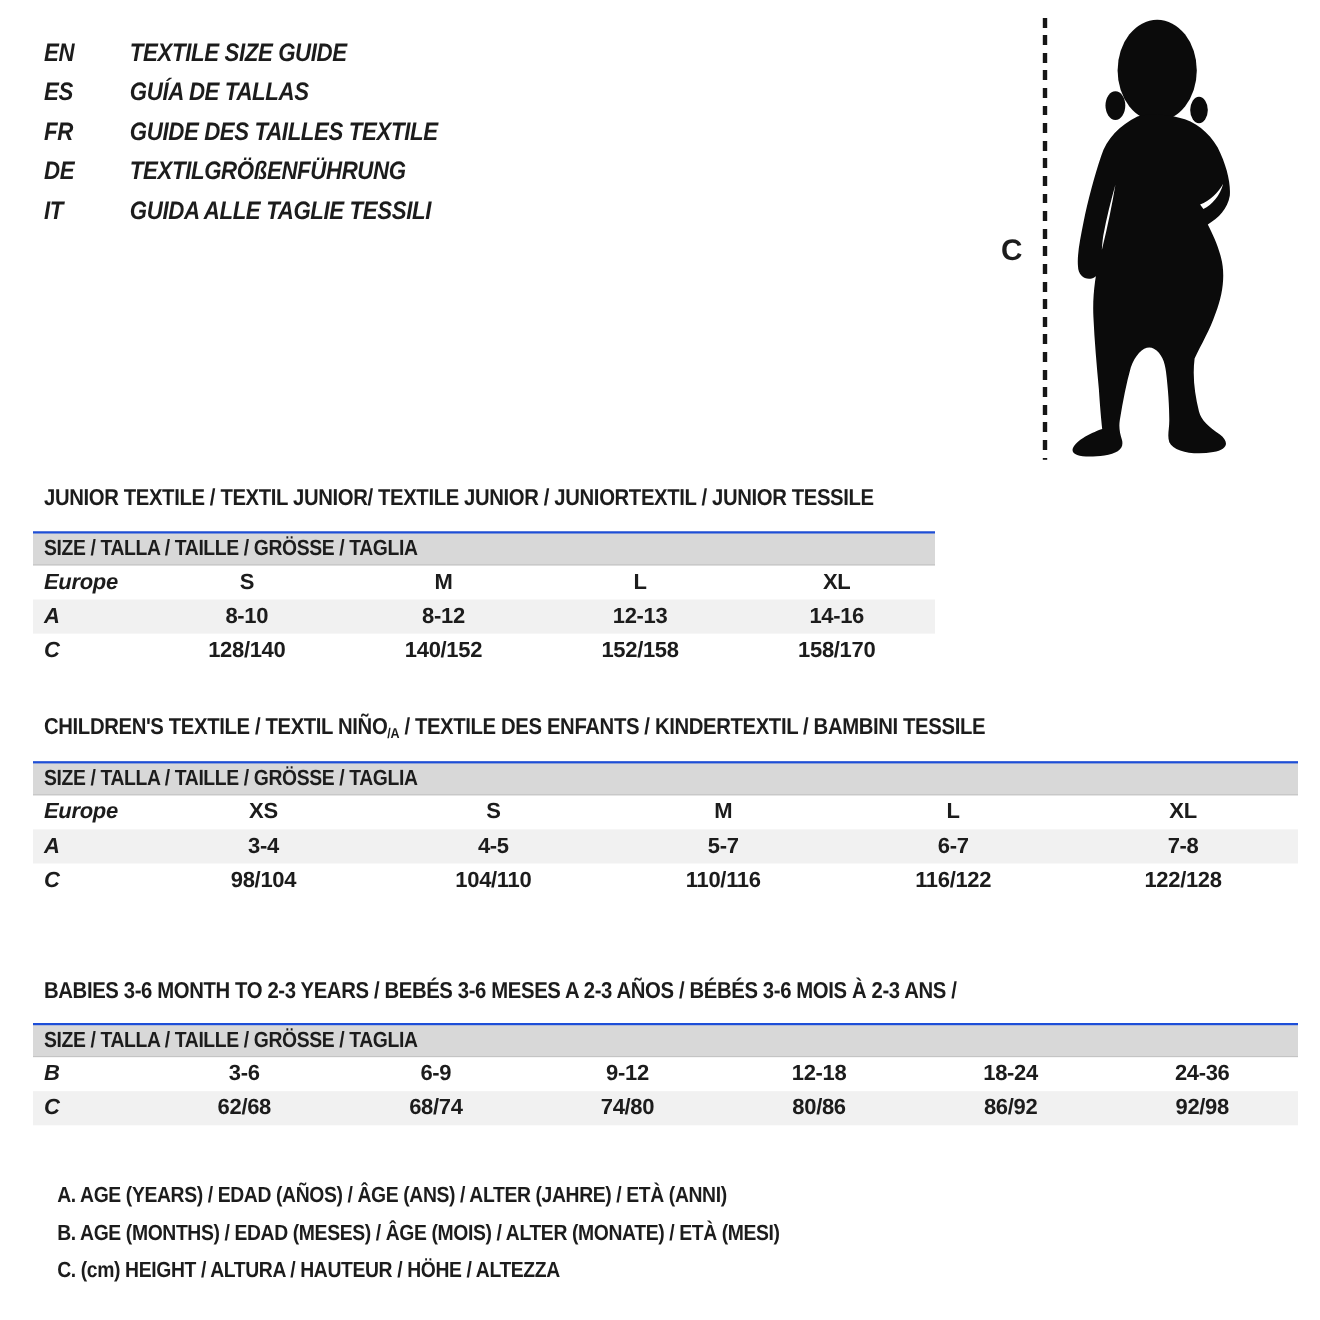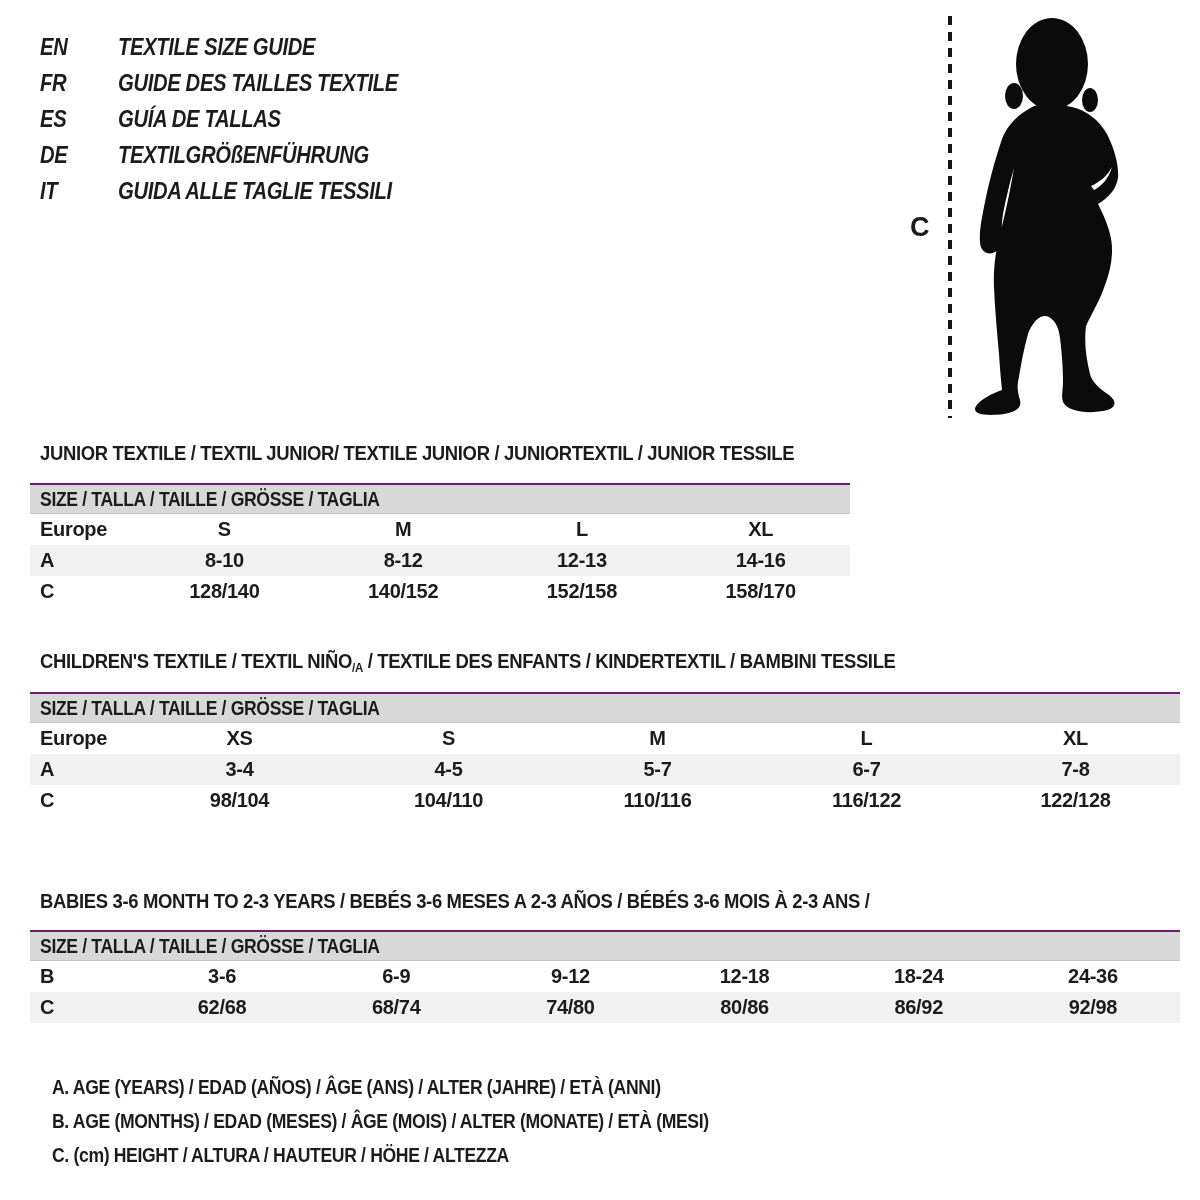--- a/index.html
+++ b/index.html
@@ -21,48 +21,48 @@
     background:repeating-linear-gradient(to bottom,#161616 0 9px,transparent 9px 16px);}
   .measure-c{position:absolute;left:910px;top:212px;font-size:27px;font-weight:700;}
   .baby-svg{position:absolute;left:966px;top:14px;}
 
   
   .section-title{position:absolute;left:40px;font-size:21px;font-weight:700;line-height:38px;}
   .title-sub{font-size:13px;vertical-align:-4px;font-weight:700;}
 
   
   .size-table{position:absolute;left:30px;}
-  .size-bar{height:31px;background:#d8d8d8;border-top:2px solid #701a75;border-bottom:1px solid #c4c4c4;
+  .size-bar{height:31px;background:#d8d8d8;border-top:2px solid #1d4ed8;border-bottom:1px solid #c4c4c4;
     box-sizing:border-box;display:flex;align-items:center;padding-left:10px;
     font-size:20px;font-weight:700;}
   .trow{display:grid;height:31px;align-items:center;font-size:20px;font-weight:700;}
   .trow.shaded{background:#f1f1f1;}
-  .tlabel{padding-left:10px;letter-spacing:-0.3px;}
+  .tlabel{padding-left:10px;letter-spacing:-0.3px;font-style:italic;}
   .tcell{text-align:center;letter-spacing:-0.3px;}
 
   
   .legend{position:absolute;left:52px;top:1070px;font-size:20px;font-weight:700;line-height:34px;}
 </style>
 </head>
 <body>
 
 <div id="canvas">
 
   <div class="lang-block">
     <div class="lang-row">
       <span class="lang-code"><span class="cond">EN</span></span>
       <span class="lang-label"><span class="cond">TEXTILE SIZE GUIDE</span></span>
     </div>
     <div class="lang-row">
+      <span class="lang-code"><span class="cond">ES</span></span>
+      <span class="lang-label"><span class="cond">GUÍA DE TALLAS</span></span>
+    </div>
+    <div class="lang-row">
       <span class="lang-code"><span class="cond">FR</span></span>
       <span class="lang-label"><span class="cond">GUIDE DES TAILLES TEXTILE</span></span>
-    </div>
-    <div class="lang-row">
-      <span class="lang-code"><span class="cond">ES</span></span>
-      <span class="lang-label"><span class="cond">GUÍA DE TALLAS</span></span>
     </div>
     <div class="lang-row">
       <span class="lang-code"><span class="cond">DE</span></span>
       <span class="lang-label"><span class="cond">TEXTILGRÖßENFÜHRUNG</span></span>
     </div>
     <div class="lang-row">
       <span class="lang-code"><span class="cond">IT</span></span>
       <span class="lang-label"><span class="cond">GUIDA ALLE TAGLIE TESSILI</span></span>
     </div>
   </div>

